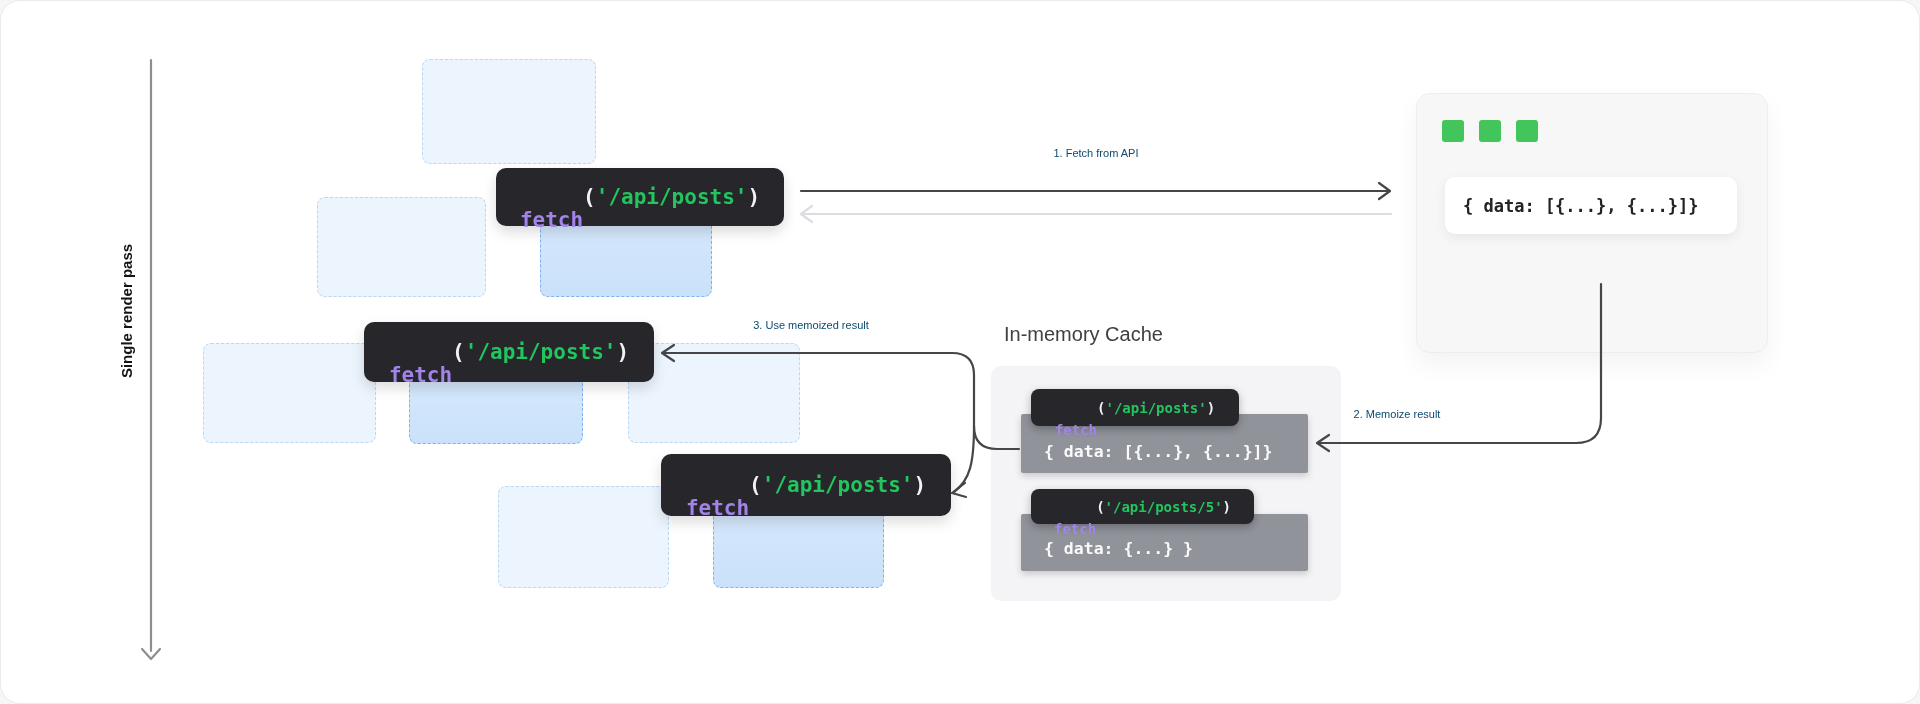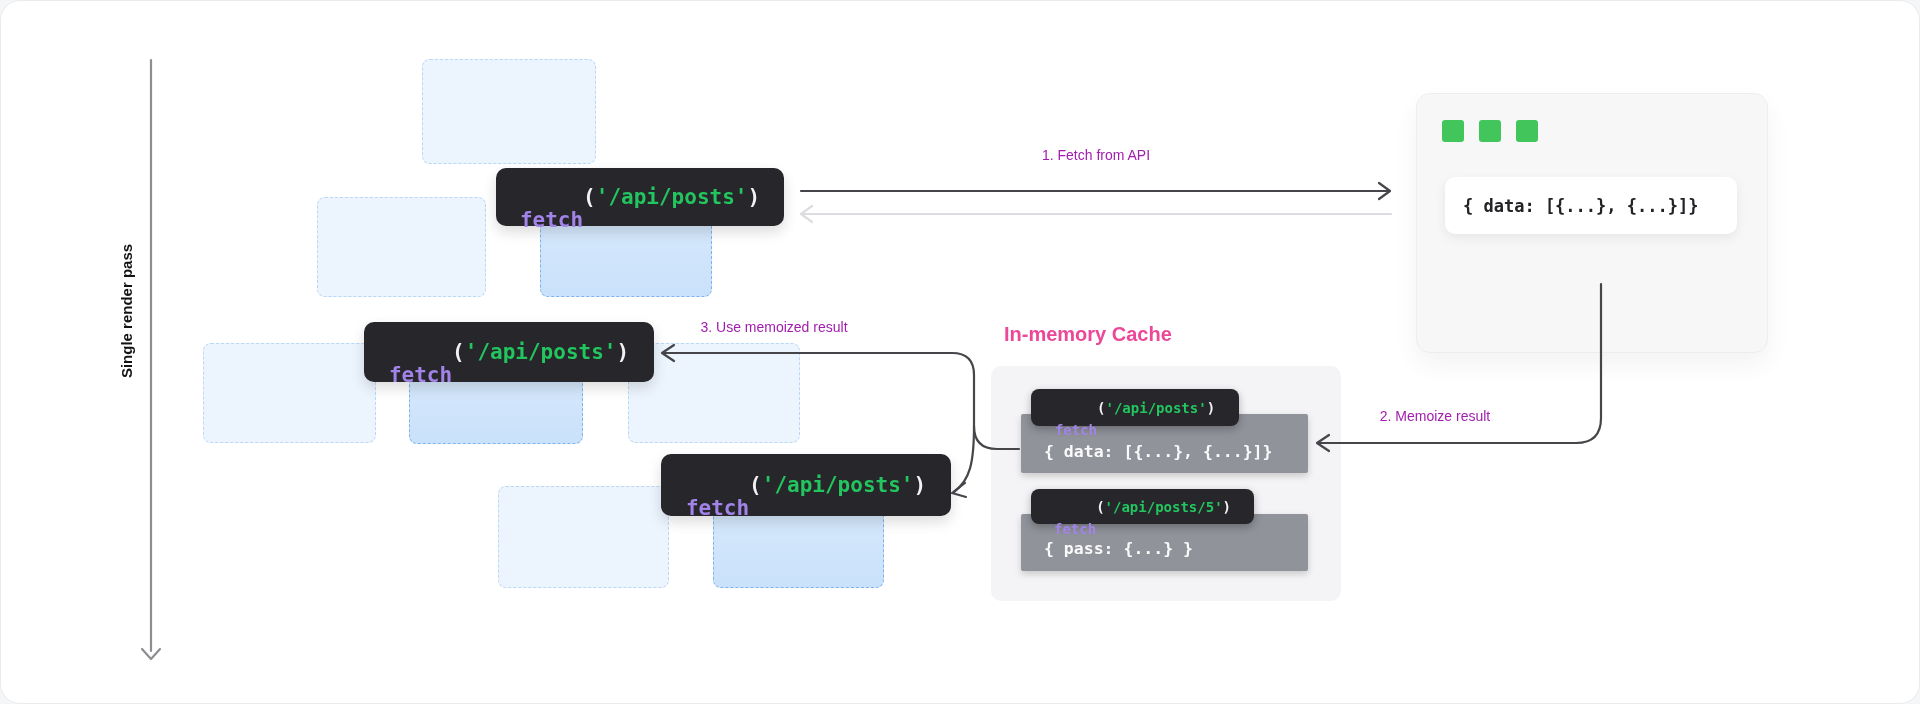--- a/index.html
+++ b/index.html
@@ -62,21 +62,21 @@
     display: flex; align-items: center;
     padding-left: 18px;
     font-family: "DejaVu Sans Mono", monospace;
     font-size: 17px; font-weight: bold; color: #232327;
     white-space: nowrap;
   }
 
   
   .cache-title {
     position: absolute; left: 1003px; top: 322px;
-    font-size: 20px; font-weight: 700; color: #ec4899;
+    font-size: 20px; font-weight: 400; color: #404040;
     z-index: 3;
   }
   .cache-box {
     position: absolute; left: 990px; top: 365px;
     width: 350px; height: 235px;
     background: #f4f4f6; border-radius: 10px;
     z-index: 2;
   }
   .cache-chip {
     position: absolute;
@@ -97,21 +97,21 @@
     font-size: 16.5px; font-weight: bold; color: #fafafa;
     box-shadow: 0 3px 7px rgba(0,0,0,0.18);
     white-space: nowrap;
     z-index: 3;
     border-radius: 2px;
   }
 
   
   .step-label {
     position: absolute;
-    font-size: 14px; color: #a21caf;
+    font-size: 11px; color: #0c4a6e;
     text-align: center; white-space: nowrap;
     z-index: 6;
   }
   .axis-label {
     position: absolute; left: 125px; top: 310px;
     transform: translate(-50%, -50%) rotate(-90deg);
     font-size: 15px; font-weight: 600; color: #141416;
     white-space: nowrap;
     z-index: 3;
   }
@@ -180,26 +180,26 @@
         <span class="tok-pn">)</span>
     </div>
     <div class="cache-value" style="left:30px; top:48px; width:287px; height:59px; padding-bottom:12px;">{ data: [{...}, {...}]}</div>
 
     <div class="cache-chip" style="left:40px; top:123px; width:223px; height:35px;">
       <span class="tok-fn">fetch</span>
         <span class="tok-pn">(</span>
         <span class="tok-str">'/api/posts/5'</span>
         <span class="tok-pn">)</span>
     </div>
-    <div class="cache-value" style="left:30px; top:148px; width:287px; height:57px; padding-bottom:13px;">{ pass: {...} }</div>
+    <div class="cache-value" style="left:30px; top:148px; width:287px; height:57px; padding-bottom:13px;">{ data: {...} }</div>
   </div>
 
   <div class="step-label" style="left:960px;  top:146px; width:270px;">1. Fetch from API</div>
-  <div class="step-label" style="left:653px;  top:318px; width:240px;">3. Use memoized result</div>
-  <div class="step-label" style="left:1314px; top:407px; width:240px;">2. Memoize result</div>
+  <div class="step-label" style="left:690px;  top:318px; width:240px;">3. Use memoized result</div>
+  <div class="step-label" style="left:1276px; top:407px; width:240px;">2. Memoize result</div>
 
   <div class="axis-label">Single render pass</div>
 
   <svg class="overlay" viewBox="0 0 1920 704">
 
     <g>
       <path class="stroke-axis" d="M150,59 L150,650"></path>
       <path class="stroke-axis" d="M141,648 L150,658 L159,648"></path>
     </g>
 

